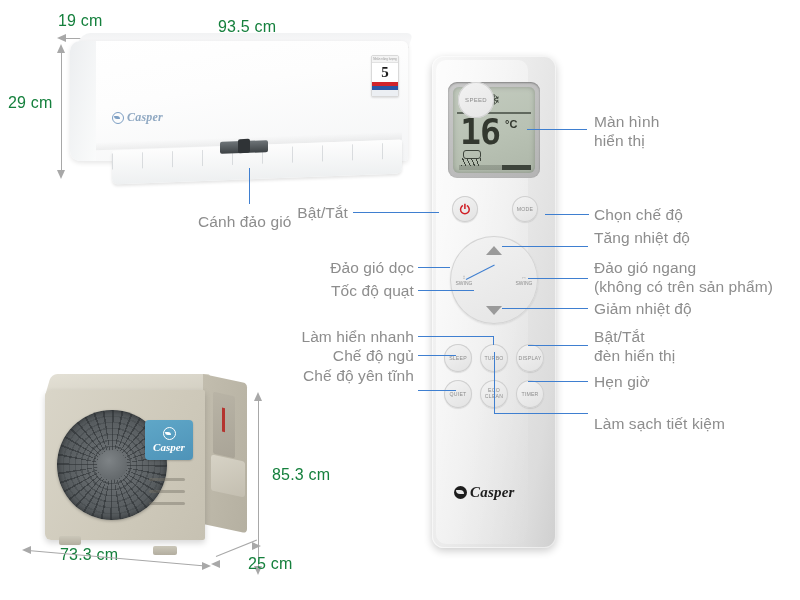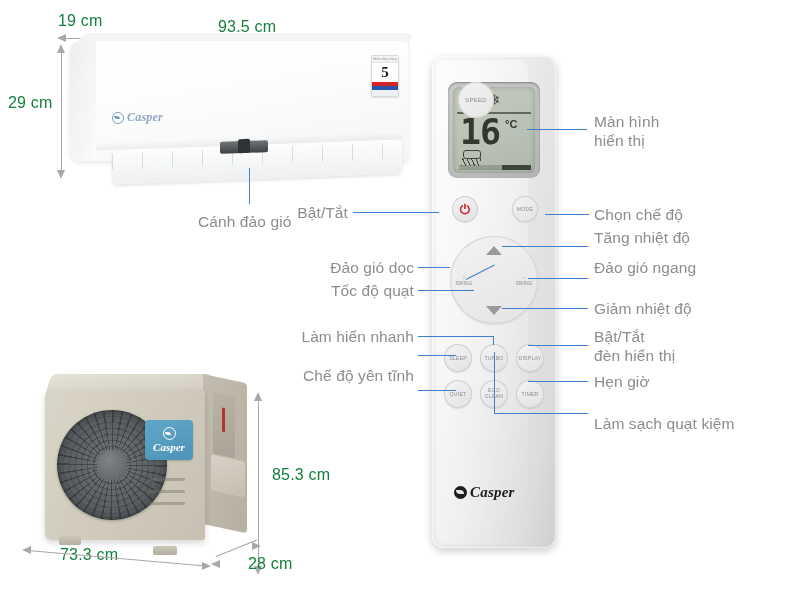--- a/index.html
+++ b/index.html
@@ -363,21 +363,21 @@
   <div class="dimtext" style="left:272px;top:466px;">85.3 cm</div>
   <div class="dimline v" style="left:258px;top:400px;height:168px;"></div>
   <div class="arw u" style="left:254px;top:392px;"></div>
   <div class="arw d" style="left:254px;top:566px;"></div>
 
   <div class="dimtext" style="left:60px;top:546px;">73.3 cm</div>
   <div class="dimline h" style="left:28px;top:550px;width:178px;transform:rotate(5deg);transform-origin:left center;"></div>
   <div class="arw l" style="left:22px;top:546px;"></div>
   <div class="arw r" style="left:202px;top:562px;"></div>
 
-  <div class="dimtext" style="left:248px;top:555px;">28 cm</div>
+  <div class="dimtext" style="left:248px;top:555px;">25 cm</div>
   <div class="dimline h" style="left:216px;top:556px;width:44px;transform:rotate(-22deg);transform-origin:left center;"></div>
   <div class="arw l" style="left:211px;top:560px;"></div>
   <div class="arw r" style="left:252px;top:542px;"></div>
 
   <div id="remote">
     <div class="rc-body"></div>
 
     <div class="lcd-bezel">
       <div class="lcd">
         <div class="snow">❄</div>
@@ -445,43 +445,44 @@
   <div class="lead h" style="left:418px;top:267px;width:32px;"></div>
 
   <div class="callout r" style="left:318px;top:281px;width:96px;">Tốc độ quạt</div>
   <div class="lead h" style="left:418px;top:290px;width:56px;"></div>
   <div class="lead h" style="left:466px;top:279px;width:32px;transform:rotate(-27deg);transform-origin:left center;"></div>
 
   <div class="callout r" style="left:286px;top:327px;width:128px;">Làm hiển nhanh</div>
   <div class="lead h" style="left:418px;top:336px;width:76px;"></div>
   <div class="lead v" style="left:493px;top:336px;height:9px;"></div>
 
+  <div class="callout r" style="left:310px;top:346px;width:104px;">Chế độ ngủ</div>
   <div class="lead h" style="left:418px;top:355px;width:38px;"></div>
 
   <div class="callout r" style="left:286px;top:366px;width:128px;">Chế độ yên tĩnh</div>
   <div class="lead h" style="left:418px;top:390px;width:38px;"></div>
 
   <div class="lead h" style="left:527px;top:129px;width:60px;"></div>
   <div class="callout" style="left:594px;top:112px;"><span>Màn hình</span><br><span>hiển thị</span></div>
 
   <div class="lead h" style="left:545px;top:214px;width:44px;"></div>
   <div class="callout" style="left:594px;top:205px;">Chọn chế độ</div>
 
   <div class="lead h" style="left:502px;top:246px;width:86px;"></div>
   <div class="callout" style="left:594px;top:228px;">Tăng nhiệt độ</div>
 
   <div class="lead h" style="left:528px;top:278px;width:60px;"></div>
-  <div class="callout" style="left:594px;top:258px;"><span>Đảo gió ngang</span><br></div>
+  <div class="callout" style="left:594px;top:258px;"><span>Đảo gió ngang</span><br><span>(không có trên sản phẩm)</span></div>
 
   <div class="lead h" style="left:502px;top:308px;width:86px;"></div>
   <div class="callout" style="left:594px;top:299px;text-align:right;">Giảm nhiệt độ</div>
 
   <div class="lead h" style="left:528px;top:345px;width:60px;"></div>
   <div class="callout" style="left:594px;top:327px;"><span>Bật/Tắt</span><br><span>đèn hiển thị</span></div>
 
   <div class="lead h" style="left:528px;top:381px;width:60px;"></div>
   <div class="callout" style="left:594px;top:372px;">Hẹn giờ</div>
 
   <div class="lead v" style="left:494px;top:352px;height:62px;"></div>
   <div class="lead h" style="left:494px;top:413px;width:94px;"></div>
-  <div class="callout" style="left:594px;top:414px;">Làm sạch quạt kiệm</div>
+  <div class="callout" style="left:594px;top:414px;">Làm sạch tiết kiệm</div>
 
 </div>
 
 </body></html>

